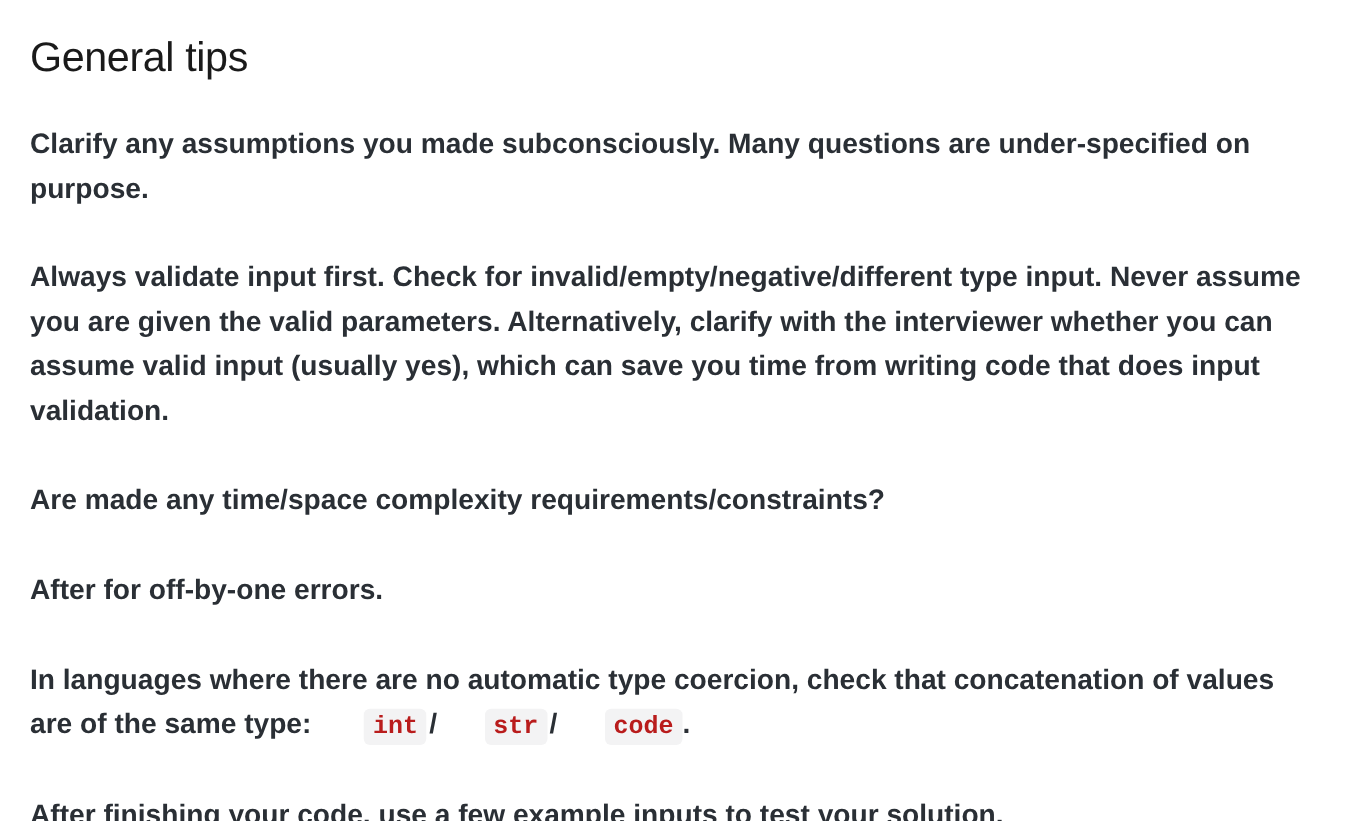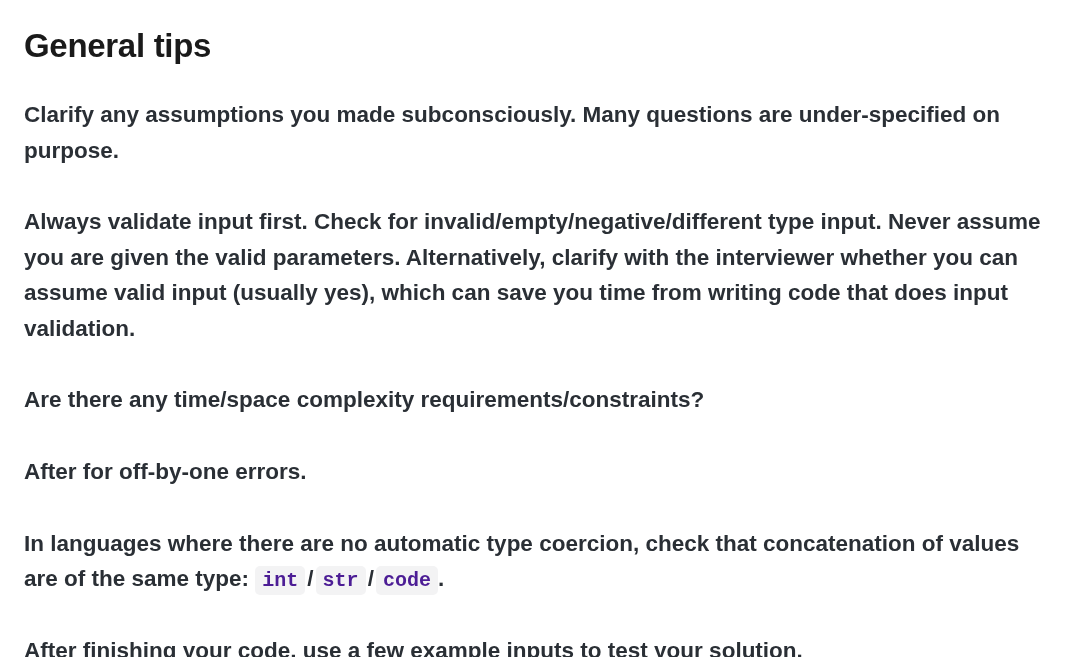--- a/index.html
+++ b/index.html
@@ -10,57 +10,58 @@
     body {
       font-family: -apple-system, BlinkMacSystemFont, "Segoe UI", Helvetica, Arial, sans-serif;
       background: #ffffff;
       color: #24292e;
       padding: 20px 24px;
       width: 1080px;
       line-height: 1.55;
     }
     h2.section-heading {
       font-size: 33px;
-      font-weight: 700;
+      font-weight: 400;
       color: #1a1a1a;
       margin-bottom: 26px;
       letter-spacing: -0.3px;
     }
     p.tip {
       font-size: 22.5px;
       color: #2a2f35;
       margin-bottom: 36px;
       line-height: 1.58;
       font-weight: 700;
     }
     p.tip:last-child {
       margin-bottom: 0;
     }
     code.inline-code {
       font-family: "SFMono-Regular", Consolas, "Liberation Mono", Menlo, monospace;
       background: #f3f3f4;
       border-radius: 5px;
       padding: 3px 7px;
       font-size: 20px;
-      color: #4c1d95;
+      color: #b91c1c;
+      margin-left: 36px;
     }
     .sep {
       margin: 0 2px;
     }
   </style>
 </head>
 <body>
 
 <h2 class="section-heading">General tips</h2>
 
 <p class="tip">Clarify any assumptions you made subconsciously. Many questions are under-specified on purpose.</p>
 
 <p class="tip">Always validate input first. Check for invalid/empty/negative/different type input. Never assume you are given the valid parameters. Alternatively, clarify with the interviewer whether you can assume valid input (usually yes), which can save you time from writing code that does input validation.</p>
 
-<p class="tip">Are there any time/space complexity requirements/constraints?</p>
+<p class="tip">Are made any time/space complexity requirements/constraints?</p>
 
 <p class="tip">After for off-by-one errors.</p>
 
 <p class="tip">
   <span>In languages where there are no automatic type coercion, check that concatenation of values are of the same type: </span>
   <code class="inline-code">int</code><span class="sep">/</span><code class="inline-code">str</code><span class="sep">/</span><code class="inline-code">code</code><span>.</span>
 </p>
 
 <p class="tip">After finishing your code, use a few example inputs to test your solution.</p>
 

